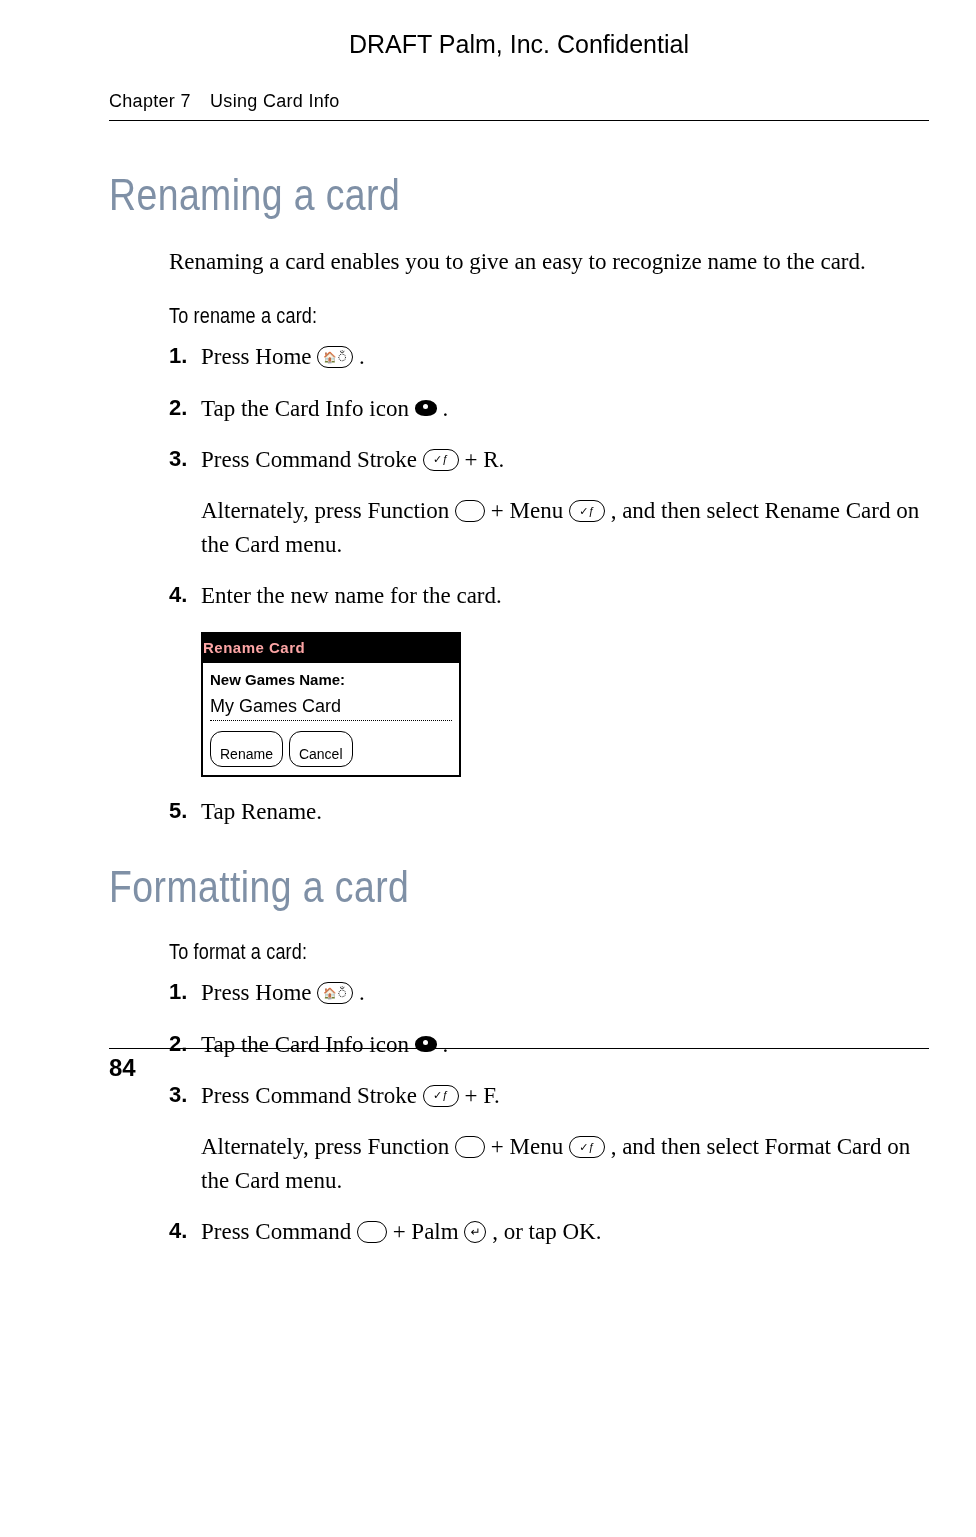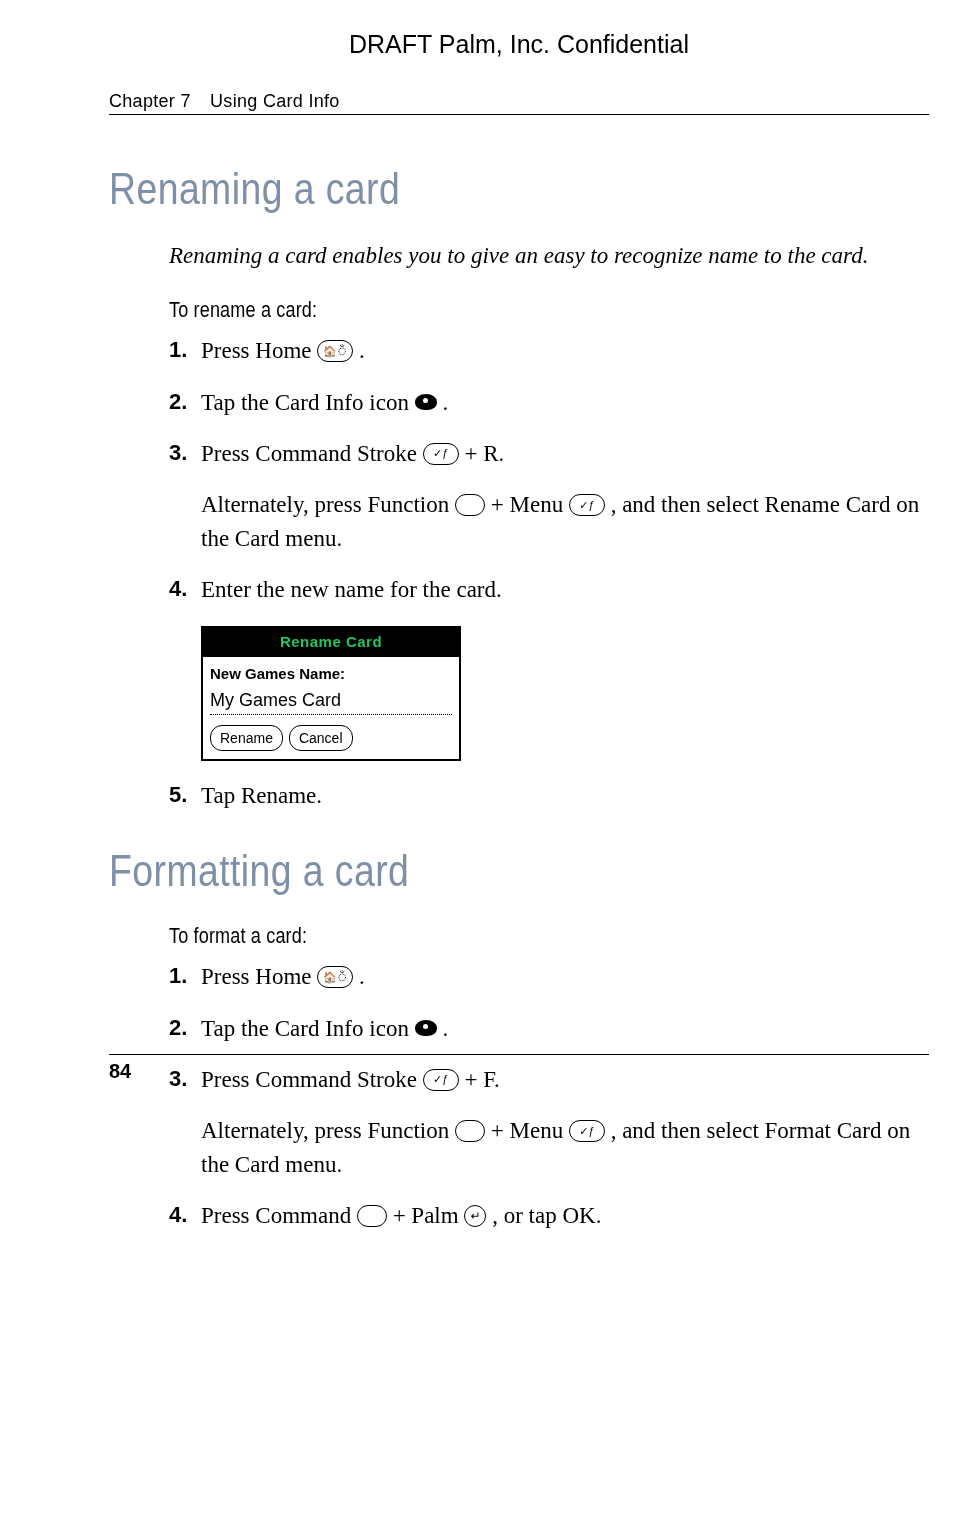--- a/index.html
+++ b/index.html
@@ -27,37 +27,38 @@
     font-family: Arial, Helvetica, sans-serif;
     font-size: 25px;
     font-weight: 400;
     margin-top: 6px;
     margin-bottom: 26px;
   }
   .chapter-line {
     font-family: Arial, Helvetica, sans-serif;
     font-size: 18px;
     letter-spacing: 0.3px;
+    padding-bottom: 6px;
     border-bottom: 1.2px solid #000;
     margin-bottom: 42px;
   }
   .chapter-title { margin-left: 14px; }
   h1.section {
     font-family: "Arial Narrow", Arial, Helvetica, sans-serif;
     font-weight: 300;
     font-stretch: condensed;
     font-size: 44px;
     color: #7f90a6;
     margin: 0 0 18px 0;
     letter-spacing: 0.5px;
     transform: scaleX(0.85);
     transform-origin: left center;
   }
   .body-indent { margin-left: 60px; }
-  p.intro { margin: 0 0 22px 0; font-style: italic; }
+  p.intro { margin: 0 0 22px 0; }
   .subhead {
     font-family: "Arial Narrow", Arial, Helvetica, sans-serif;
     font-size: 22px;
     font-weight: 400;
     font-stretch: condensed;
     margin: 0 0 8px 0;
     letter-spacing: 0.2px;
     transform: scaleX(0.82);
     transform-origin: left center;
   }
@@ -132,22 +133,21 @@
   
   .dialog {
     width: 256px;
     border: 2px solid #000;
     background: #fff;
     font-family: Arial, Helvetica, sans-serif;
     font-size: 15px;
   }
   .dialog .titlebar {
     background: #000;
-    color: #22c55e;
-    text-align: center;
+    color: #fca5a5;
     font-weight: 700;
     padding: 3px 0 4px 0;
     font-size: 15px;
     letter-spacing: 0.5px;
   }
   .dialog .content { padding: 6px 7px 8px 7px; }
   .dialog .label { font-weight: 700; margin-bottom: 2px; }
   .dialog .field {
     font-family: Arial, sans-serif;
     font-size: 18px;
@@ -155,34 +155,34 @@
   }
   .dialog .dots {
     border-bottom: 1.5px dotted #000;
     height: 0;
     margin-bottom: 10px;
   }
   .dialog .buttons { display: flex; gap: 6px; }
   .dialog .btn {
     border: 1.5px solid #000;
     border-radius: 12px;
-    padding: 2px 9px 2px 9px;
+    padding: 12px 9px 2px 9px;
     font-size: 14px;
     background: #fff;
   }
 
   .footer {
     position: absolute;
     left: 78px; right: 78px;
     bottom: 40px;
     border-top: 1.2px solid #000;
     padding-top: 2px;
     font-family: Arial, Helvetica, sans-serif;
     font-weight: 700;
-    font-size: 20px;
+    font-size: 24px;
   }
 </style>
 </head>
 <body>
 
 <div class="page">
 
   <div class="draft">DRAFT   Palm, Inc. Confidential</div>
 
   <div class="chapter-line">

